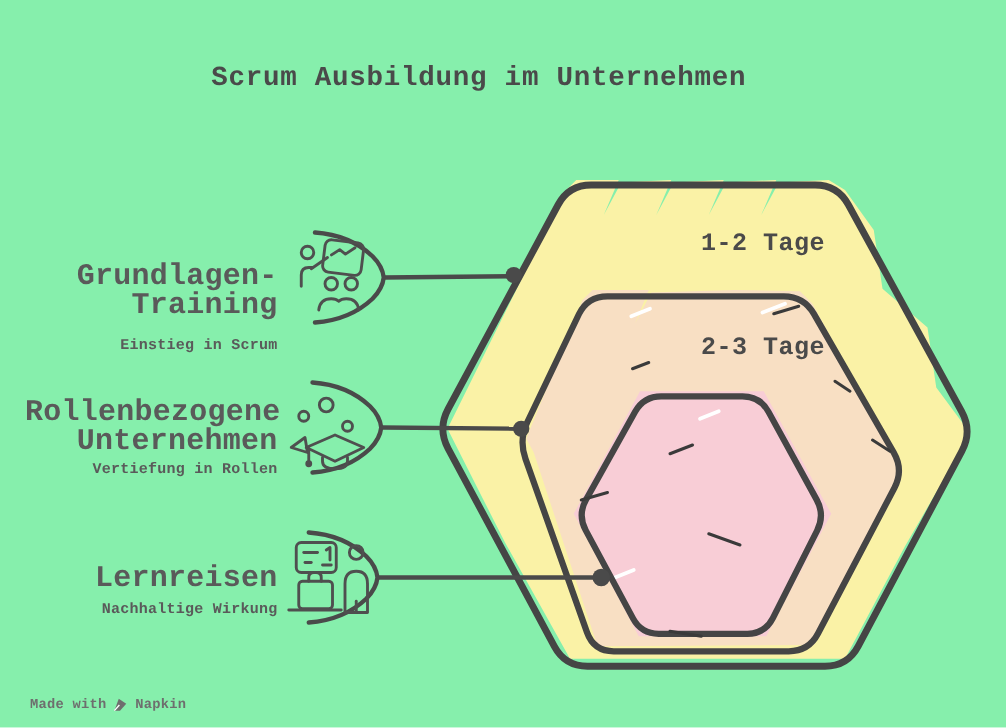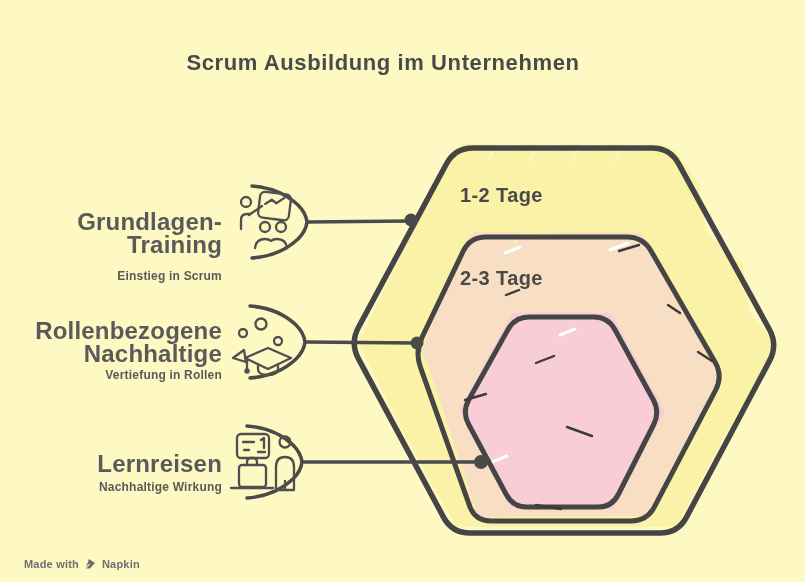--- a/index.html
+++ b/index.html
@@ -1,32 +1,32 @@
 <!DOCTYPE html>
 <html><head>
 <meta charset="utf-8">
 <style>
   html,body { margin:0; padding:0; background:#ffffff; }
   .canvas {
-    position:relative; width:805px; height:582px; background:#fef9c3;
-    overflow:hidden; font-family:Liberation Sans, sans-serif;
+    position:relative; width:805px; height:582px; background:#86efac;
+    overflow:hidden; font-family:Liberation Mono, monospace;
   }
   .diagram-svg { position:absolute; left:0; top:0; }
   .page-title {
     position:absolute; top:50px; left:0; width:766px; text-align:center;
     font-size:22px; font-weight:bold; letter-spacing:.6px; color:#4a4a4a; margin:0;
   }
   .side-label { position:absolute; left:20px; width:202px; text-align:right; color:#5a5a5a; }
   .side-label .t { font-size:24px; font-weight:bold; line-height:23px; letter-spacing:.2px; }
   .side-label .s { font-size:12px; font-weight:bold; letter-spacing:.2px; }
   .lbl-1 { top:210px; } .lbl-1 .s { margin-top:13px; }
   .lbl-2 { top:319px; } .lbl-2 .s { margin-top:3px; }
   .lbl-3 { top:452px; } .lbl-3 .s { margin-top:5px; }
   .ring-label {
-    position:absolute; text-align:left; font-size:20px; font-weight:bold;
+    position:absolute; text-align:right; font-size:20px; font-weight:bold;
     color:#4a4a4a; letter-spacing:.4px; line-height:25px;
   }
   .ring-1 { left:460px; top:183px; width:200px; }
   .ring-2 { left:460px; top:266px; width:200px; }
   .ring-3 { left:505px; top:391px; width:110px; }
   .footer {
     position:absolute; left:24px; top:557px; display:flex; align-items:center; gap:5px;
     font-size:11px; font-weight:bold; color:#6e6e6e; letter-spacing:.2px;
   }
 </style>
@@ -126,21 +126,21 @@
     </g>
   </svg>
 
   <h1 class="page-title">Scrum Ausbildung im Unternehmen</h1>
 
   <div class="side-label lbl-1">
     <div class="t">Grundlagen-Training</div>
     <div class="s">Einstieg in Scrum</div>
   </div>
   <div class="side-label lbl-2">
-    <div class="t">Rollenbezogene Nachhaltige</div>
+    <div class="t">Rollenbezogene Unternehmen</div>
     <div class="s">Vertiefung in Rollen</div>
   </div>
   <div class="side-label lbl-3">
     <div class="t">Lernreisen</div>
     <div class="s">Nachhaltige Wirkung</div>
   </div>
 
   <div class="ring-label ring-1">1-2 Tage</div>
   <div class="ring-label ring-2">2-3 Tage</div>
 

